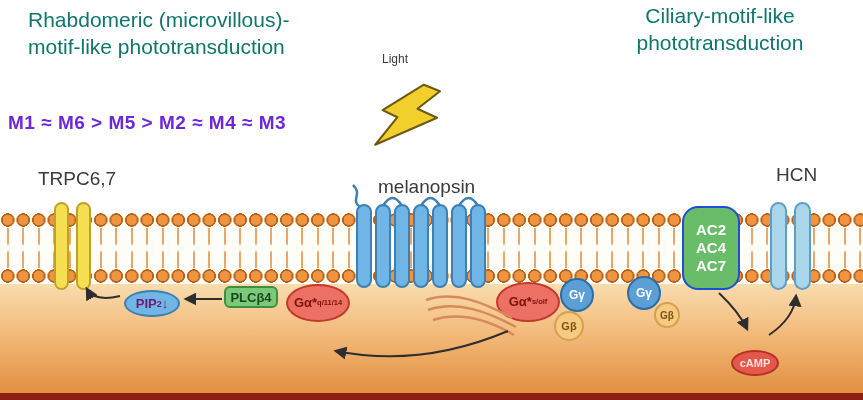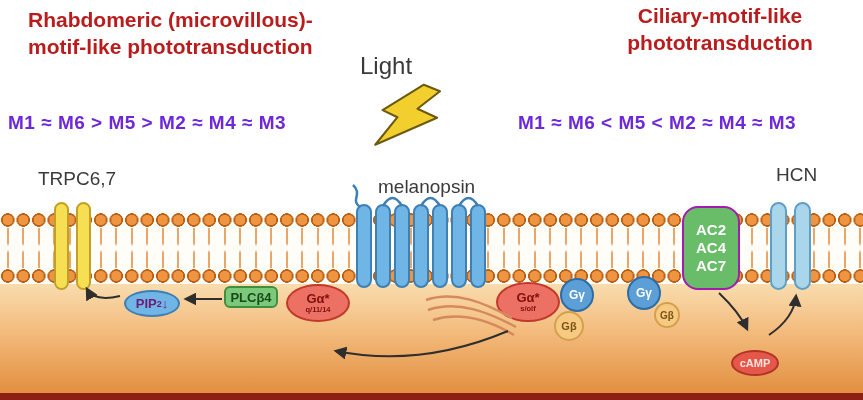--- a/index.html
+++ b/index.html
@@ -1,28 +1,28 @@
 <!DOCTYPE html>
 <html><head>
 <meta charset="utf-8">
 <style>
   * { margin:0; padding:0; box-sizing:border-box; }
   body { font-family:"Liberation Sans", sans-serif; background:#fff; }
   .canvas { position:relative; width:863px; height:400px; background:#ffffff; overflow:hidden; }
 
-  .title { position:absolute; font-size:21px; font-weight:bold; color:#b91c1c; line-height:1.3; z-index:5; }
+  .title { position:absolute; font-size:21px; font-weight:normal; color:#0f766e; line-height:1.3; z-index:5; }
   #left-title { left:28px; top:6px; }
   #right-title { left:596px; top:2px; width:248px; text-align:center; }
 
   .formula { position:absolute; top:112px; font-size:19px; font-weight:bold; color:#6d28d9; letter-spacing:0.5px; white-space:nowrap; z-index:5; }
   #left-formula { left:8px; }
   #right-formula { left:518px; }
 
   .lbl { position:absolute; font-size:19px; color:#3a3a3a; z-index:5; }
-  #light-label { left:360px; top:52px; font-size:24px; }
+  #light-label { left:382px; top:52px; font-size:12px; }
   #melanopsin-label { left:378px; top:176px; }
   #trpc-label { left:38px; top:168px; }
   #hcn-label { left:776px; top:164px; }
 
   .cytoplasm { position:absolute; left:0; right:0; top:284px; height:116px; z-index:0;
     background:linear-gradient(to bottom, #f9dcae 0%, #f2b878 45%, #e08a38 100%); }
   .bottom-strip { position:absolute; left:0; right:0; bottom:0; height:7px; background:#8c1f15; z-index:3; }
 
   .membrane { position:absolute; left:0; right:0; top:212px; height:72px; background:#fffdf8; z-index:1; }
   .heads { height:16px;
@@ -34,28 +34,28 @@
       repeating-linear-gradient(90deg, transparent 0 6.9px, #eaa668 6.9px 8.6px, transparent 8.6px 15.5px); }
 
   .protein { position:absolute; z-index:2; display:flex; }
   .trpc { left:54px; top:202px; gap:7px; }
   .trpc .pill { width:15px; height:88px; border-radius:8px; background:#f6df52; border:2px solid #c2a028; }
   .melanopsin { left:356px; top:204px; gap:3px; }
   .melanopsin .pill { width:16px; height:84px; border-radius:8px; background:#6fb5e6; border:2px solid #3e7fb4; }
   .hcn { left:770px; top:202px; gap:7px; }
   .hcn .pill { width:17px; height:88px; border-radius:9px; background:#aad6ec; border:2px solid #5f9fc5; }
   .ac { position:absolute; left:682px; top:206px; width:58px; height:84px; border-radius:16px;
-    background:#69bd69; border:2px solid #a21caf; color:#fff; font-weight:bold; font-size:15px;
+    background:#69bd69; border:2px solid #1d4ed8; color:#fff; font-weight:bold; font-size:15px;
     display:flex; flex-direction:column; align-items:center; justify-content:center; line-height:1.2; z-index:2; }
 
   .mol { position:absolute; z-index:3; display:flex; align-items:center; justify-content:center; font-weight:bold; }
   .pip2 { left:124px; top:290px; width:56px; height:27px; border-radius:50%；; border-radius:50%; background:#6fb5e6; border:2px solid #3e7fb4; color:#701a75; font-size:13px; }
   .pip2 sub { font-size:9px; }
   .plcb4 { left:224px; top:286px; width:54px; height:22px; border-radius:6px; background:#7cc97c; border:2px solid #3f8f3f; color:#174a17; font-size:13px; }
-  .galpha { width:64px; height:38px; border-radius:50%; background:#ec7063; border:2px solid #c0392b; color:#7d120c; font-size:13px; flex-direction:column; line-height:1.05; }
+  .galpha { width:64px; height:38px; border-radius:50%; background:#ec7063; border:2px solid #c0392b; color:#7d120c; font-size:13px; flex-direction:row; line-height:1.05; }
   .galpha sub { font-size:7.5px; font-weight:bold; }
   #galpha-left { left:286px; top:284px; }
   #galpha-right { left:496px; top:282px; height:40px; }
   .gcirc { border-radius:50%; }
   #ggamma1 { left:560px; top:278px; width:34px; height:34px; background:#5b9fd6; border:2px solid #2e6da4; color:#fff; font-size:12px; }
   #gbeta1 { left:554px; top:311px; width:30px; height:30px; background:#f6ca80; border:2px solid #d5a04e; color:#7a5214; font-size:11px; }
   #ggamma2 { left:627px; top:276px; width:34px; height:34px; background:#5b9fd6; border:2px solid #2e6da4; color:#fff; font-size:12px; }
   #gbeta2 { left:654px; top:302px; width:26px; height:26px; background:#f6ca80; border:2px solid #d5a04e; color:#7a5214; font-size:10px; }
   .camp { left:731px; top:331px; width:48px; height:26px; border-radius:50%; background:#e4574a; border:2px solid #b23325; color:#ffe3de; font-size:11px;margin-top:19px; }
 
@@ -79,21 +79,20 @@
   <div class="title" id="left-title">
     <div>Rhabdomeric (microvillous)-</div>
     <div>motif-like phototransduction</div>
   </div>
   <div class="title" id="right-title">
     <div>Ciliary-motif-like</div>
     <div>phototransduction</div>
   </div>
 
   <div class="formula" id="left-formula">M1 ≈ M6 &gt; M5 &gt; M2 ≈ M4 ≈ M3</div>
-  <div class="formula" id="right-formula">M1 ≈ M6 &lt; M5 &lt; M2 ≈ M4 ≈ M3</div>
 
   <div class="lbl" id="light-label">Light</div>
   <div class="lbl" id="melanopsin-label">melanopsin</div>
   <div class="lbl" id="trpc-label">TRPC6,7</div>
   <div class="lbl" id="hcn-label">HCN</div>
 
   <svg class="bolt" width="72" height="80" viewBox="0 0 60 78">
     <polygon points="30,2 2,40 18,41 8,74 54,27 33,26 47,2" fill="#f3cf2e" stroke="#6b5a10" stroke-width="2" stroke-linejoin="round" transform="rotate(22 30 38)"></polygon>
   </svg>
 

